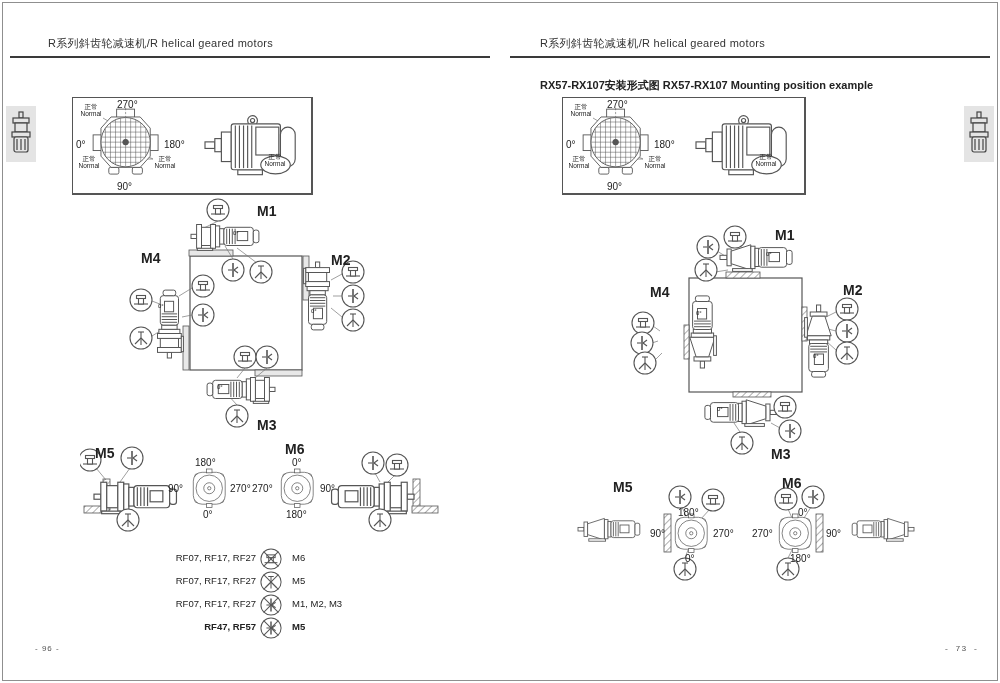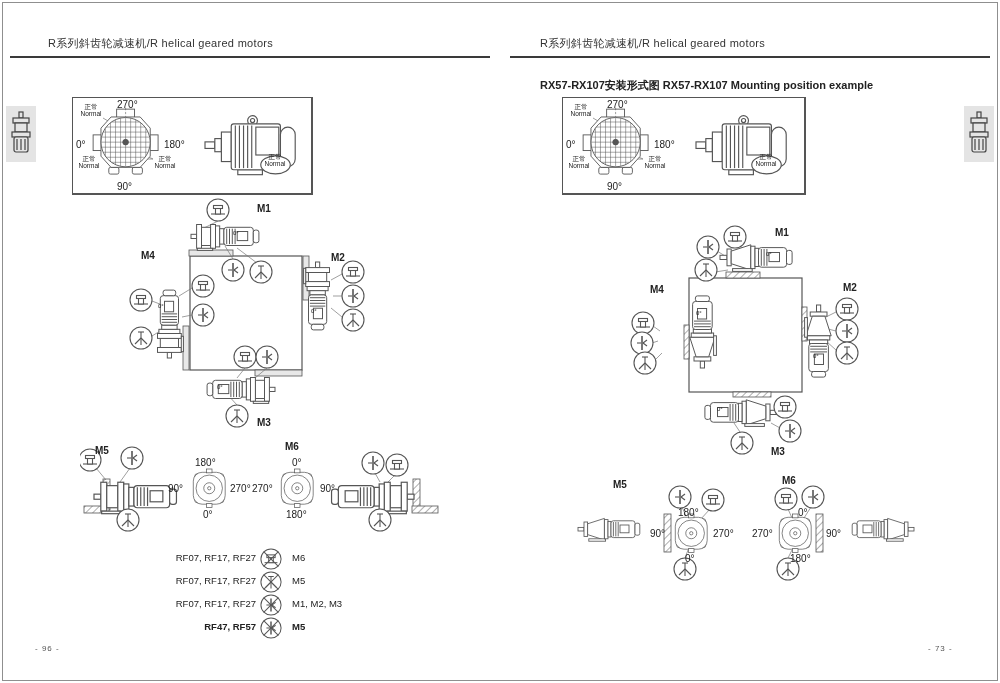--- a/index.html
+++ b/index.html
@@ -5,21 +5,21 @@
   html,body{margin:0;padding:0;background:#fff;}
   #sheet{position:relative;width:1000px;height:683px;background:#fff;overflow:hidden;
          font-family:"Liberation Sans", sans-serif;color:#2b2b2b;}
   #outer-border{position:absolute;left:2px;top:2px;width:994px;height:677px;border:1px solid #8f8f8f;pointer-events:none;}
   .page{position:absolute;top:0;width:500px;height:683px;}
   .hdr{position:absolute;top:36px;font-size:11px;color:#333;letter-spacing:.3px;white-space:nowrap;}
   .hdr-rule{position:absolute;top:56px;left:10px;width:480px;height:2px;background:#3a3a3a;}
   .ttl{position:absolute;top:78px;font-size:11px;font-weight:bold;color:#222;white-space:nowrap;}
   .box{position:absolute;border:1px solid #555;border-bottom-width:2px;border-right-width:2px;background:#fff;}
   .lbl{position:absolute;font-size:10px;color:#222;white-space:nowrap;line-height:1;}
-  .mlbl{position:absolute;font-size:10px;font-weight:600;color:#222;white-space:nowrap;line-height:1;}
+  .mlbl{position:absolute;font-size:14px;font-weight:600;color:#222;white-space:nowrap;line-height:1;}
   .zero{position:absolute;font-size:6px;color:#222;line-height:1;}
   .nrm{position:absolute;font-size:6.5px;line-height:1.15;text-align:center;color:#222;}
   .nrm span{display:block;}
   .pgnum{position:absolute;top:644px;font-size:8px;color:#555;letter-spacing:1px;}
   .diagram{position:absolute;}
   .notes-row{position:absolute;left:0;height:22px;width:240px;}
   .notes-models{position:absolute;left:0;top:4px;width:150px;text-align:right;font-size:9.5px;color:#222;white-space:nowrap;}
   .notes-pos{position:absolute;left:186px;top:4px;font-size:9.5px;color:#222;white-space:nowrap;}
   .notes-ico{position:absolute;left:154px;top:0px;}
   .edge-tab{position:absolute;top:106px;width:30px;height:56px;background:#e4e4e4;}
@@ -504,17 +504,17 @@
       <span class="lbl" style="left:108px;top:38px;">180°</span>
       <span class="lbl" style="left:80px;top:59px;">90°</span>
       <span class="lbl" style="left:143px;top:59px;">270°</span>
       <span class="lbl" style="left:115px;top:84px;">0°</span>
       <span class="lbl" style="left:228px;top:38px;">0°</span>
       <span class="lbl" style="left:182px;top:59px;">270°</span>
       <span class="lbl" style="left:256px;top:59px;">90°</span>
       <span class="lbl" style="left:220px;top:84px;">180°</span>
     </div>
 
-    <span class="pgnum" style="left:428px;">- 73 -</span>
+    <span class="pgnum" style="left:444px;font-family:Liberation Mono, monospace;">- 73 -</span>
   </div>
 
   <div id="outer-border"></div>
 </div>
 
 </body></html>

